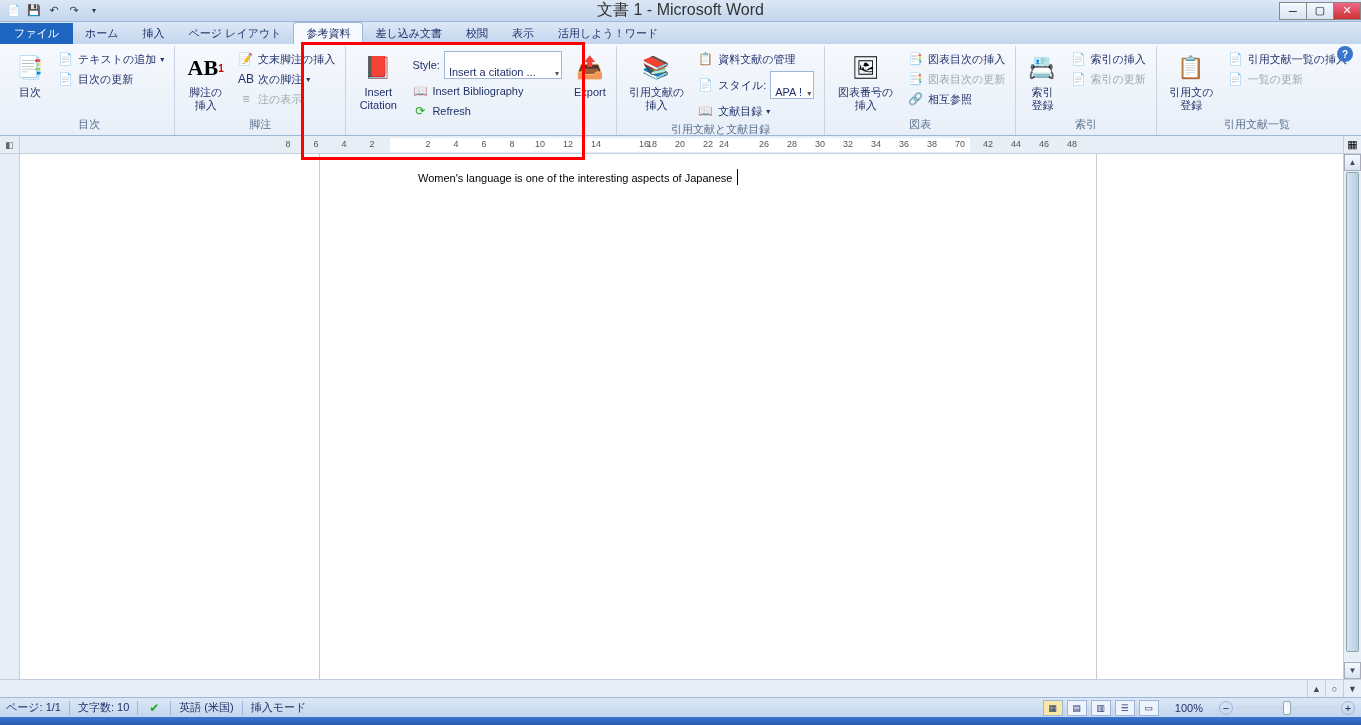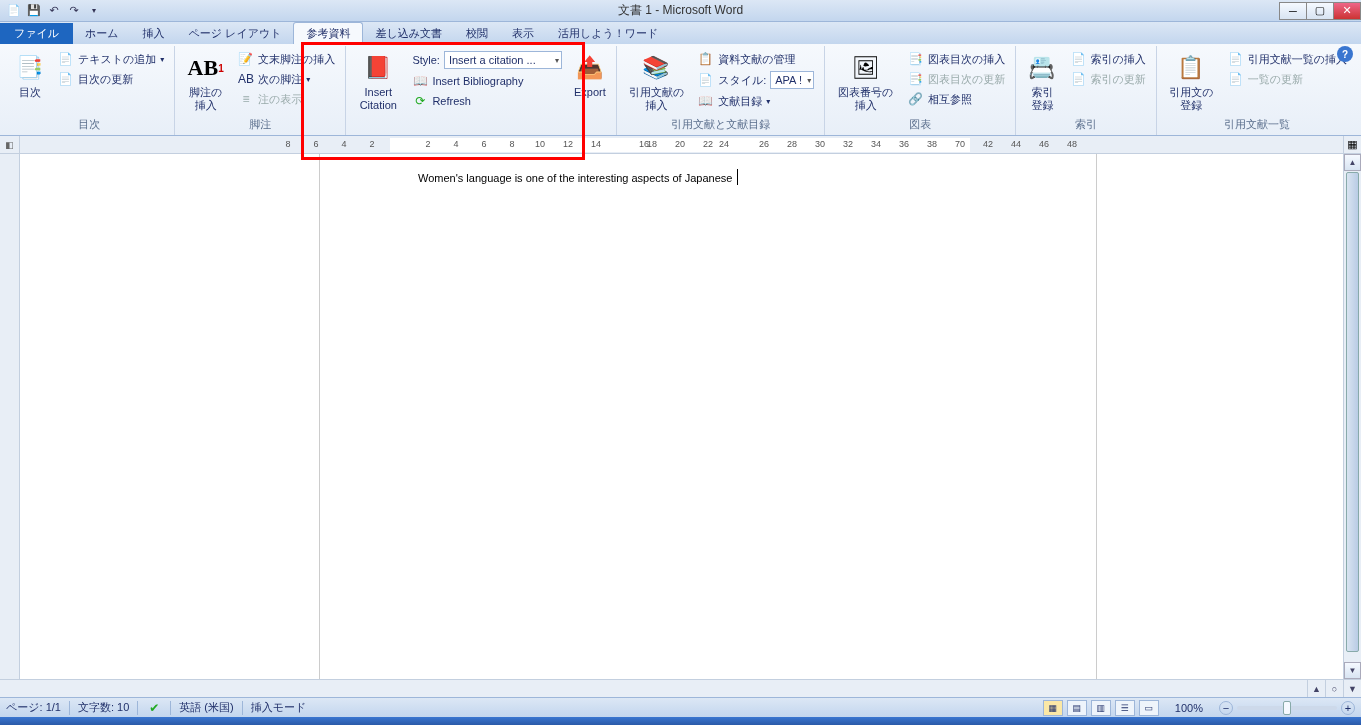--- a/index.html
+++ b/index.html
@@ -1,40 +1,40 @@
 <!DOCTYPE html>
 <html><head>
 <meta charset="utf-8">
 <style>
 * { margin:0; padding:0; box-sizing:border-box; font-family:"Segoe UI","Meiryo UI",sans-serif; font-size:11px; }
 body { background:#fff; width:1361px; height:725px; overflow:hidden; display:flex; flex-direction:column; }
 .titlebar { height:22px; background:linear-gradient(#dce7f5,#c3d6ee); display:flex; align-items:center; position:relative; border-bottom:1px solid #9db6d9; }
 .qat { display:flex; align-items:center; gap:4px; padding-left:6px; }
 .qat-icon { width:16px; height:16px; display:flex; align-items:center; justify-content:center; color:#335; }
-.title-text { position:absolute; left:50%; transform:translateX(-50%); color:#333; font-size:12px; }
+.title-text { position:absolute; left:50%; transform:translateX(-50%); color:#333; font-size:16px; }
 .win-btns { position:absolute; right:0; display:flex; }
 .win-btn { width:28px; height:18px; display:flex; align-items:center; justify-content:center; border:1px solid #888; margin-left:-1px; background:linear-gradient(#f5f9ff,#d8e4f2); }
 .win-btn.close { background:linear-gradient(#e68,#c33); color:#fff; }
 .tabs { height:22px; background:linear-gradient(#dce7f5,#c3d6ee); display:flex; align-items:flex-end; padding-left:0; }
 .tab { padding:3px 12px 3px 12px; color:#21306a; cursor:pointer; }
 .tab.file { background:#1e66c0; color:#fff; padding:3px 14px; }
 .tab.active { background:#f6f9fd; border:1px solid #9db6d9; border-bottom:none; border-radius:3px 3px 0 0; }
 .ribbon { height:92px; background:linear-gradient(#f6f9fd,#e8eff8); border-bottom:1px solid #9db6d9; display:flex; padding:2px 4px 0 4px; position:relative; }
 .help-btn { position:absolute; right:8px; top:2px; width:16px; height:16px; border-radius:50%; background:#3a76d0; color:#fff; font-weight:bold; display:flex; align-items:center; justify-content:center; font-size:10px; }
 .group { display:flex; flex-direction:column; padding:0 6px; border-right:1px solid #c8d4e6; }
 .group-body { flex:1; display:flex; align-items:flex-start; gap:4px; padding-top:4px; }
 .group-title { text-align:center; color:#5a6e8c; font-size:11px; padding:2px 0 3px 0; }
 .big-btn { display:flex; flex-direction:column; align-items:center; justify-content:flex-start; padding:2px 4px; min-width:40px; cursor:pointer; }
 .big-btn .ic { width:32px; height:32px; display:flex; align-items:center; justify-content:center; font-size:22px; }
 .big-btn .lbl { text-align:center; line-height:13px; color:#21306a; margin-top:2px; }
 .stack { display:flex; flex-direction:column; gap:2px; }
 .small-btn { display:flex; align-items:center; gap:4px; padding:1px 4px; color:#21306a; cursor:pointer; white-space:nowrap; }
 .small-btn.disabled { color:#9aa; }
 .ic16 { width:16px; height:16px; display:inline-flex; align-items:center; justify-content:center; font-size:12px; }
-.combo { height:18px; border:1px solid #9db6d9; background:#fff; display:inline-flex; align-items:center; padding:0 26px 0 4px; position:relative; font-size:11px; }
+.combo { height:28px; border:1px solid #9db6d9; background:#fff; display:inline-flex; align-items:flex-end; padding:0 26px 0 4px; position:relative; font-size:11px; }
 .combo::after { content:"▾"; position:absolute; right:2px; font-size:8px; color:#555; }
 .highlight-box { position:absolute; border:3px solid #ff0000; pointer-events:none; z-index:50; }
 .ruler-strip { height:18px; background:#e8eef6; border-bottom:1px solid #c3cfdf; position:relative; display:flex; }
 .ruler-side { width:20px; background:#e8eef6; border-right:1px solid #c3cfdf; display:flex; align-items:center; justify-content:center; font-size:9px; color:#666; }
 .ruler-main { flex:1; position:relative; overflow:hidden; }
 .ruler-bg { position:absolute; top:2px; height:14px; background:#fff; }
 .ruler-num { position:absolute; top:3px; font-size:9px; color:#555; transform:translateX(-50%); }
 .doc-area { flex:1; background:#fff; display:flex; overflow:hidden; position:relative; }
 .vruler { width:20px; background:#e8eef6; border-right:1px solid #c3cfdf; }
 .doc-scroll { flex:1; background:#fff; position:relative; overflow:hidden; }

